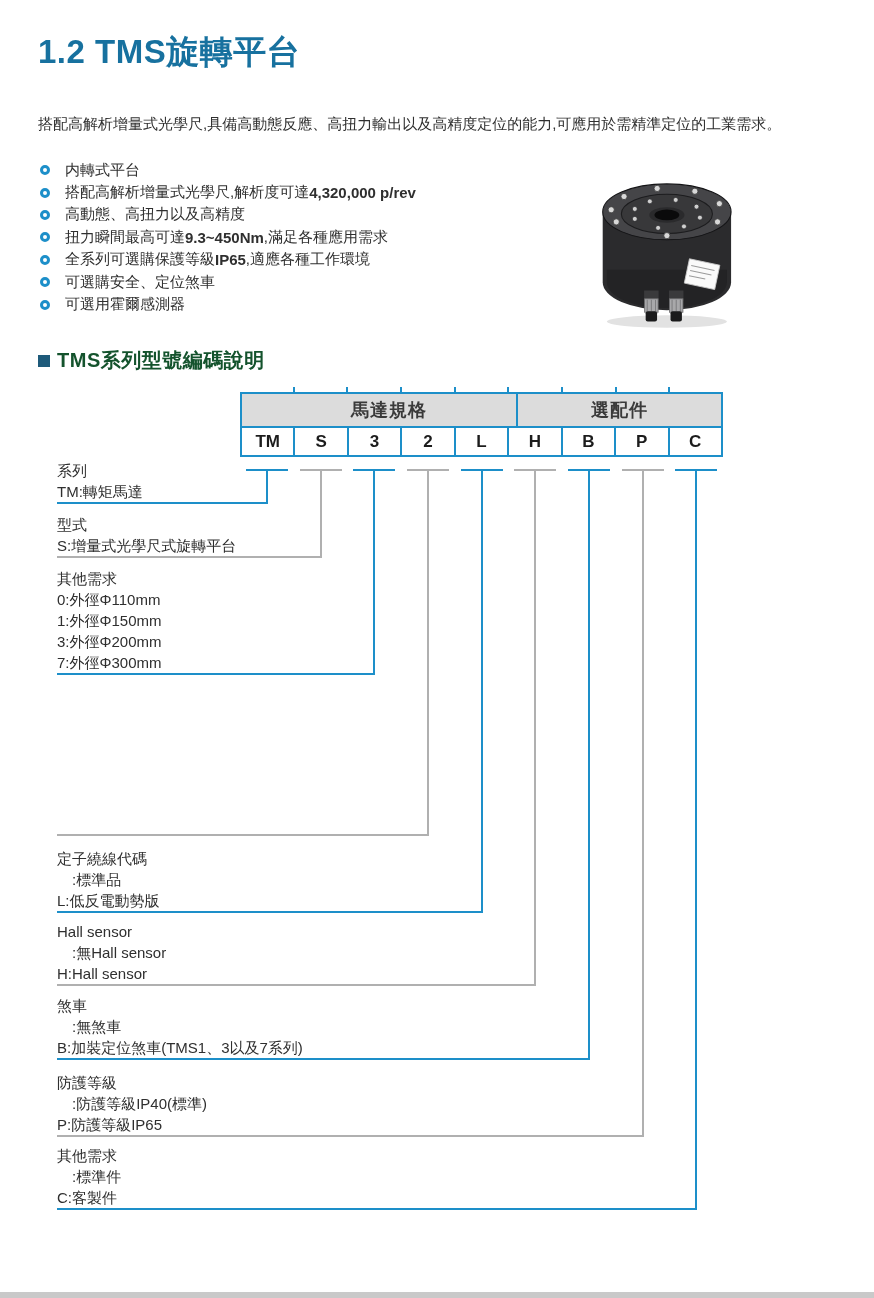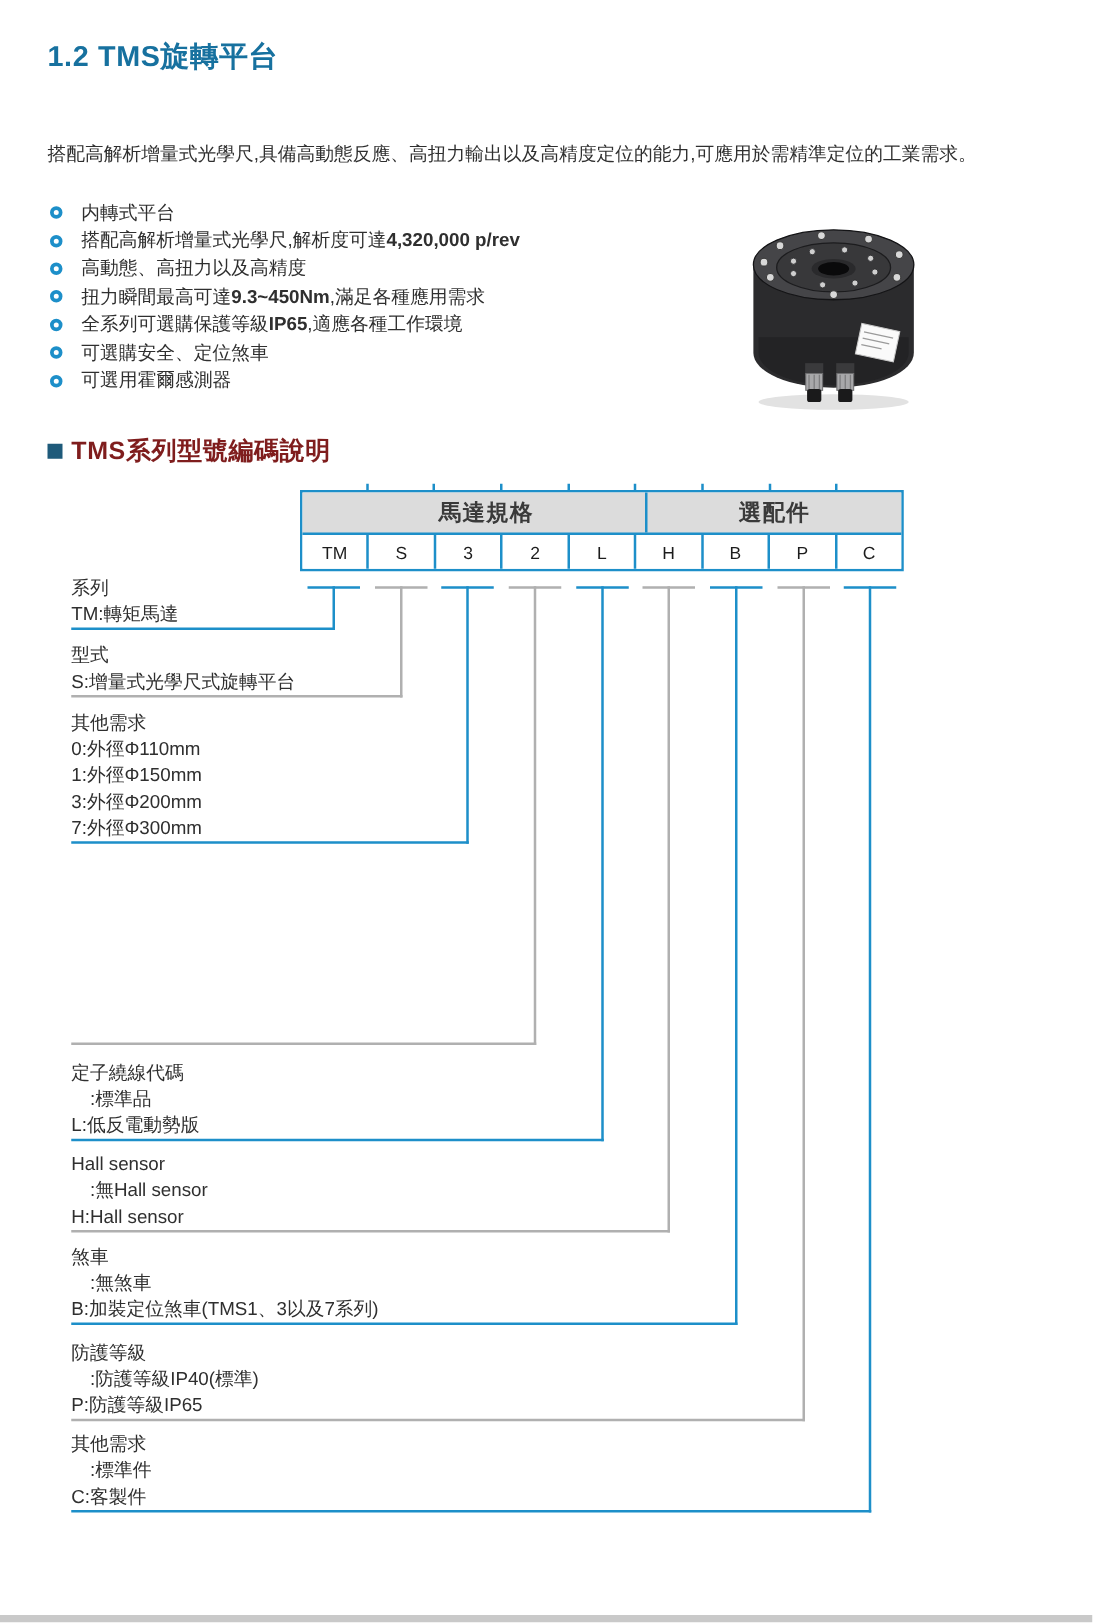--- a/index.html
+++ b/index.html
@@ -7,40 +7,40 @@
     --gray:#b0b0b0;
     --title-blue:#17719f;
     --header-bg:#dcdcdc;
     --navy:#1e5a7a;
     --text:#2f2f2f;
   }
   *{margin:0;padding:0;box-sizing:border-box;}
   body{background:#fff;font-family:"Liberation Sans","DejaVu Sans",sans-serif;}
   .page{position:relative;width:874px;height:1298px;background:#ffffff;overflow:hidden;}
 
-  .doc-title{position:absolute;left:38px;top:30px;font-size:23px;font-weight:bold;color:var(--title-blue);letter-spacing:0.5px;}
+  .doc-title{position:absolute;left:38px;top:30px;font-size:33px;font-weight:bold;color:var(--title-blue);letter-spacing:0.5px;}
   .intro{position:absolute;left:38px;top:92px;width:802px;font-size:15px;line-height:22.5px;color:var(--text);margin-top:21px;}
 
   .feature-list{position:absolute;left:40px;top:159px;}
   .feature-item{display:flex;align-items:center;height:22.4px;font-size:15px;color:var(--text);}
   .bullet{width:10px;height:10px;border:3px solid var(--blue);border-radius:50%;margin-right:15px;flex:0 0 auto;}
   .feature-item b{font-weight:bold;}
 
   .product{position:absolute;left:585px;top:158px;width:170px;height:176px;}
 
   .sec-head{position:absolute;left:38px;top:347px;display:flex;align-items:center;}
   .sec-square{width:12px;height:12px;background:var(--navy);margin-right:7px;}
-  .sec-head-label{font-size:20px;font-weight:bold;color:#7f1d1d;letter-spacing:0.5px;}
+  .sec-head-label{font-size:20px;font-weight:bold;color:#14532d;letter-spacing:0.5px;}
 
   .model-table{position:absolute;left:240px;top:392px;width:483px;border:2px solid var(--blue);background:#fff;}
   .mt-groups{display:flex;height:34px;background:var(--header-bg);border-bottom:2px solid var(--blue);}
   .mt-group{display:flex;align-items:center;justify-content:center;font-weight:bold;font-size:18px;color:#3a3a3a;letter-spacing:1px;}
   .mt-group + .mt-group{border-left:2px solid var(--blue);}
   .mt-codes{display:flex;height:27px;background:#fff;}
-  .mt-cell{flex:1;display:flex;align-items:center;justify-content:center;font-weight:normal;font-size:14px;color:#1c1c1c;}
+  .mt-cell{flex:1;display:flex;align-items:center;justify-content:center;font-weight:bold;font-size:17px;color:#1c1c1c;}
   .mt-cell + .mt-cell{border-left:2px solid var(--blue);}
   .tick{position:absolute;width:2px;height:5px;top:387px;background:var(--blue);}
 
   .code-sec{position:absolute;left:57px;font-size:15px;line-height:21px;color:var(--text);white-space:pre;}
   .conn{position:absolute;}
   .footer-bar{position:absolute;left:0;top:1292px;width:874px;height:6px;background:#c9c9c9;}
 </style>
 </head>
 <body>
 

